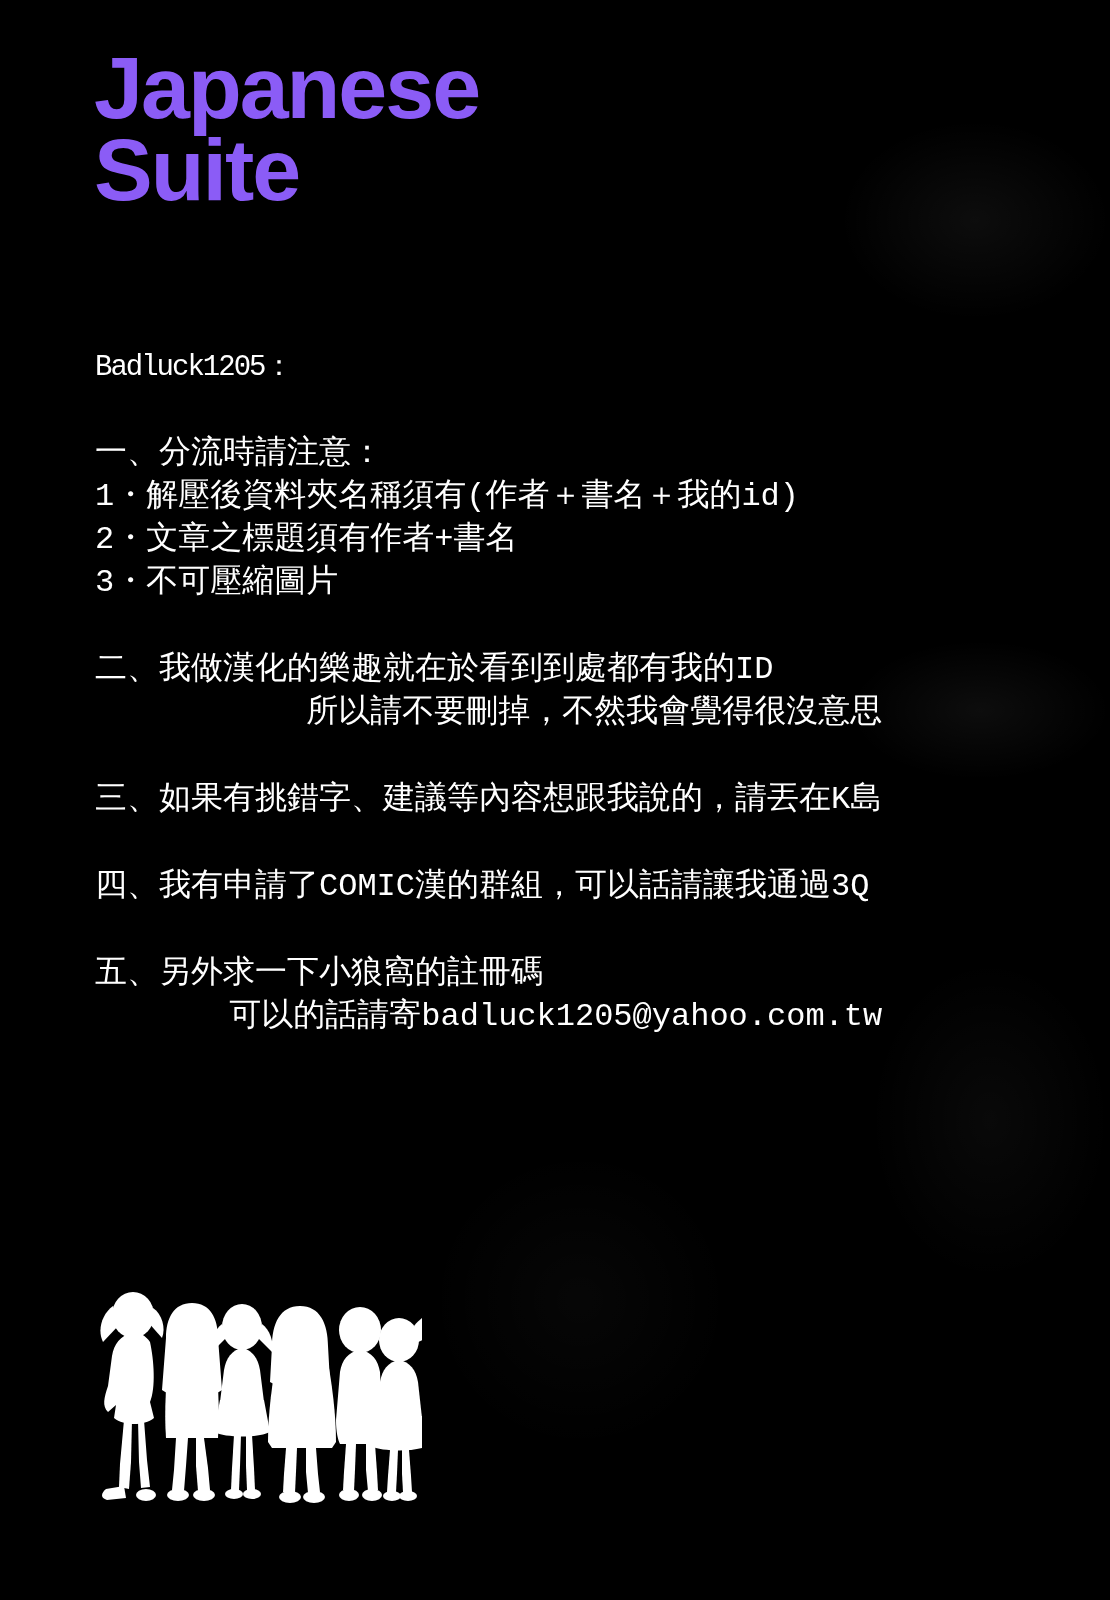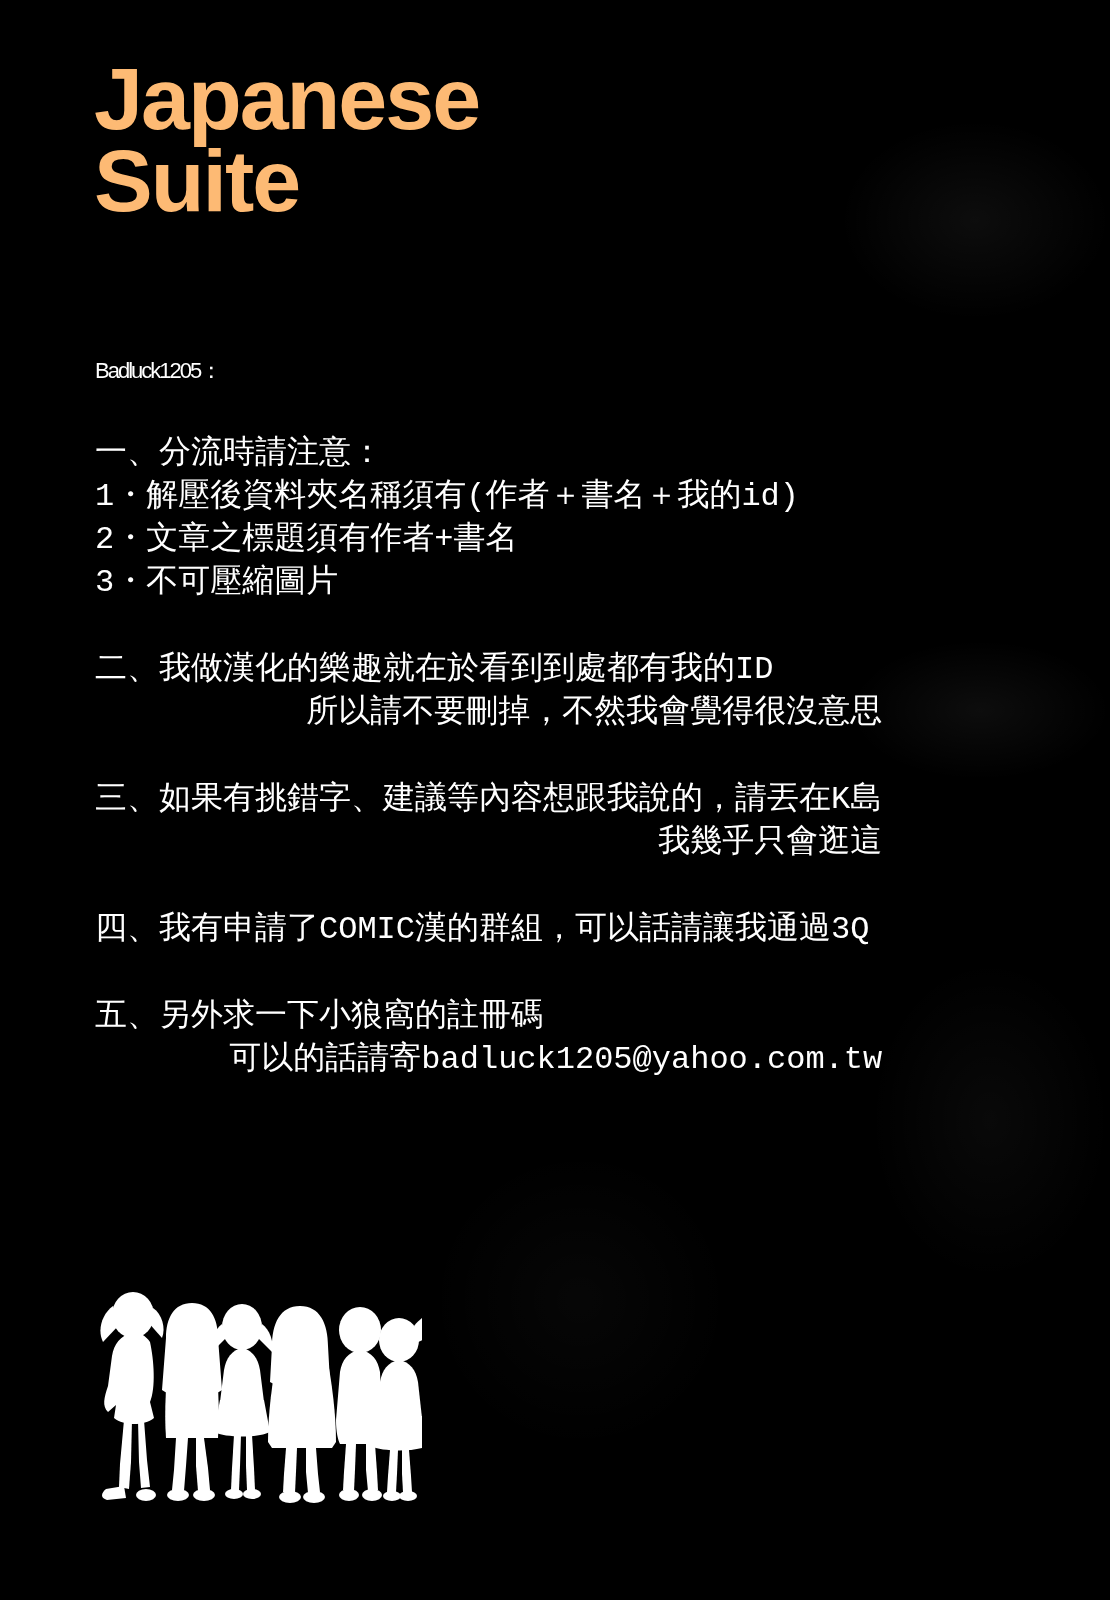--- a/index.html
+++ b/index.html
@@ -13,35 +13,35 @@
     height: 1600px;
     background: #000000;
     color: #ffffff;
     overflow: hidden;
     font-family: "Liberation Sans", sans-serif;
   }
   
   .title-block {
     position: absolute;
     left: 94px;
-    top: 58px;
+    top: 47px;
     font-family: "Liberation Sans", sans-serif;
     font-weight: bold;
     font-size: 88px;
     line-height: 82px;
     letter-spacing: -2px;
-    color: #fdba74;
+    color: #8b5cf6;
   }
   
   .handle {
     position: absolute;
     left: 95px;
-    top: 356px;
-    font-family: Liberation Sans, sans-serif;
-    font-size: 22px;
+    top: 346px;
+    font-family: Liberation Mono, monospace;
+    font-size: 29px;
     letter-spacing: -2px;
     color: #fff;
     white-space: nowrap;
   }
   
   .notes {
     position: absolute;
     left: 95px;
     top: 432px;
     font-size: 32px;
@@ -98,21 +98,20 @@
       <div class="line">3・不可壓縮圖片</div>
     </div>
 
     <div class="note-section">
       <div class="line">二、我做漢化的樂趣就在於看到到處都有我的ID</div>
       <div class="line indent">所以請不要刪掉，不然我會覺得很沒意思</div>
     </div>
 
     <div class="note-section">
       <div class="line">三、如果有挑錯字、建議等內容想跟我說的，請丟在K島</div>
-      <div class="line indent">我幾乎只會逛這</div>
     </div>
 
     <div class="note-section">
       <div class="line">四、我有申請了COMIC漢的群組，可以話請讓我通過3Q</div>
     </div>
 
     <div class="note-section">
       <div class="line">五、另外求一下小狼窩的註冊碼</div>
       <div class="line indent">可以的話請寄badluck1205@yahoo.com.tw</div>
     </div>

